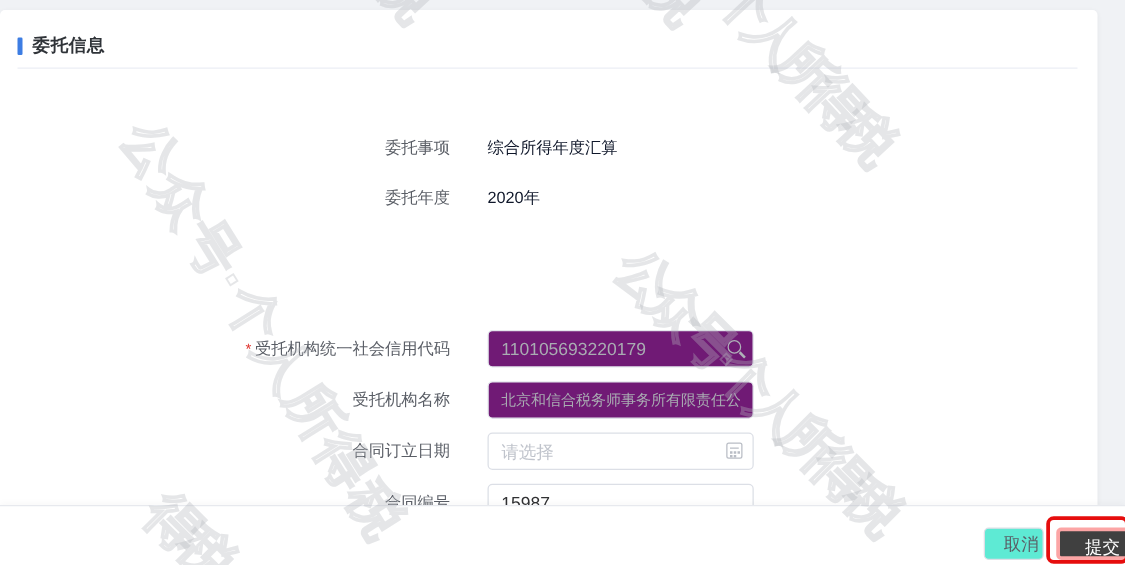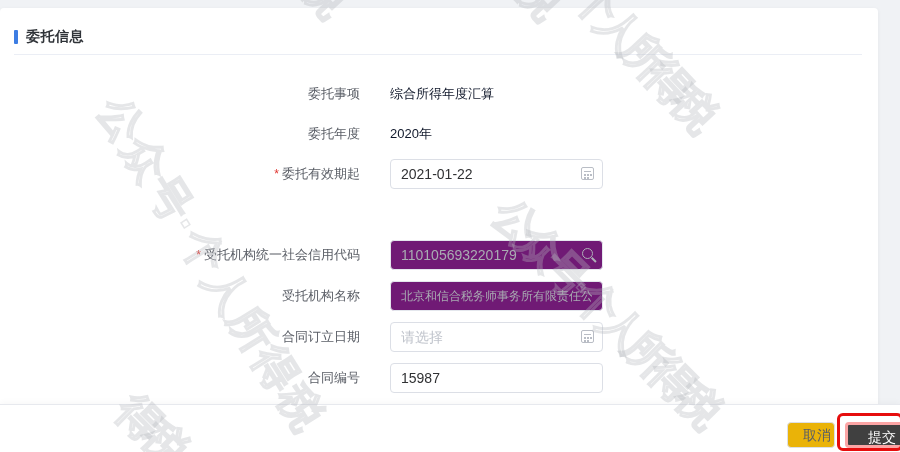--- a/index.html
+++ b/index.html
@@ -19,21 +19,21 @@
     background:#fff; border-radius:4px 4px 0 0;
     box-shadow:0 1px 4px rgba(0,0,0,0.05);
     padding-left:20px;
   }
   .card-header { position:absolute; left:14px; top:21px; height:16px; display:flex; align-items:center; }
   .accent-bar { width:4px; height:14px; background:#3D7DE3; border-radius:1px; display:inline-block; }
   .section-title { margin-left:8px; font-size:14px; font-weight:600; color:#2f3338; letter-spacing:0.5px; }
   .header-divider { position:absolute; left:14px; top:46px; width:848px; height:1px; background:#ebeef5; }
 
   
-  .row { position:absolute; left:0; width:790px; height:30px; }
+  .row { position:absolute; left:0; width:790px; height:30px;margin-top:24px; }
   .label {
     position:absolute; left:120px; top:0; width:240px; height:30px;
     line-height:30px; text-align:right; font-size:13px; color:#5a5e66;
     white-space:nowrap;
   }
   .req { color:#e0342f; margin-right:3px; font-size:12px; }
   .control { position:absolute; left:390px; top:0; }
   .static-value { line-height:30px; font-size:13px; color:#0f172a; }
 
   .input-wrap { position:relative; width:213px; height:30px; }
@@ -64,21 +64,21 @@
   .footer-bar {
     position:absolute; left:0; top:404px; width:900px; height:48px;
     background:#fff; border-top:1px solid #e7e9ee;
     box-shadow:0 -2px 6px rgba(0,0,0,0.03); z-index:10;
   }
   .btn {
     position:absolute; height:26px; border-radius:4px; font-size:14px;
     font-family:"Liberation Sans","DejaVu Sans",sans-serif; cursor:pointer;
     line-height:24px; text-align:center;
   }
-  .btn-plain { left:787px; top:17px; width:48px; background:#eab308; border:1px solid #dcdfe6; color:#5a5e66;padding-left:12px; }
+  .btn-plain { left:787px; top:17px; width:48px; background:#5eead4; border:1px solid #dcdfe6; color:#5a5e66;padding-left:12px; }
   .btn-primary { left:845px; top:17px; width:74px; background:#404040; border:3px solid #fca5a5; color:#fff; }
   .annotation-box {
     position:absolute; left:837px; top:8px; width:66px; height:38px;
     border:3px solid #e60d0d; border-radius:6px; z-index:60; pointer-events:none;
   }
 
   
   .watermark-layer { position:absolute; inset:0; z-index:50; pointer-events:none; overflow:hidden; }
   .wm {
     position:absolute; white-space:nowrap; font-size:44px; font-weight:bold;
@@ -113,29 +113,20 @@
         </div>
     </div>
 
     <div class="row" style="top:111px">
       <div class="label"><span>委托年度</span></div>
       <div class="control">
           <div class="static-value">2020年</div>
         </div>
     </div>
 
-    <div class="row" style="top:151px">
-      <div class="label"><span class="req">*</span><span>委托有效期起</span></div>
-      <div class="control">
-        <div class="input-wrap">
-          <input class="input" type="text" readonly="" value="2021-01-22" style="">
-          <span class="icon-cal"></span>
-        </div>
-      </div>
-    </div>
 
 
     <div class="row" style="top:232px">
       <div class="label"><span class="req">*</span><span>受托机构统一社会信用代码</span></div>
       <div class="control">
         <div class="input-wrap">
           <input class="input disabled" type="text" readonly="" value="110105693220179" style="">
           <span class="icon-search"></span>
         </div>
       </div>

